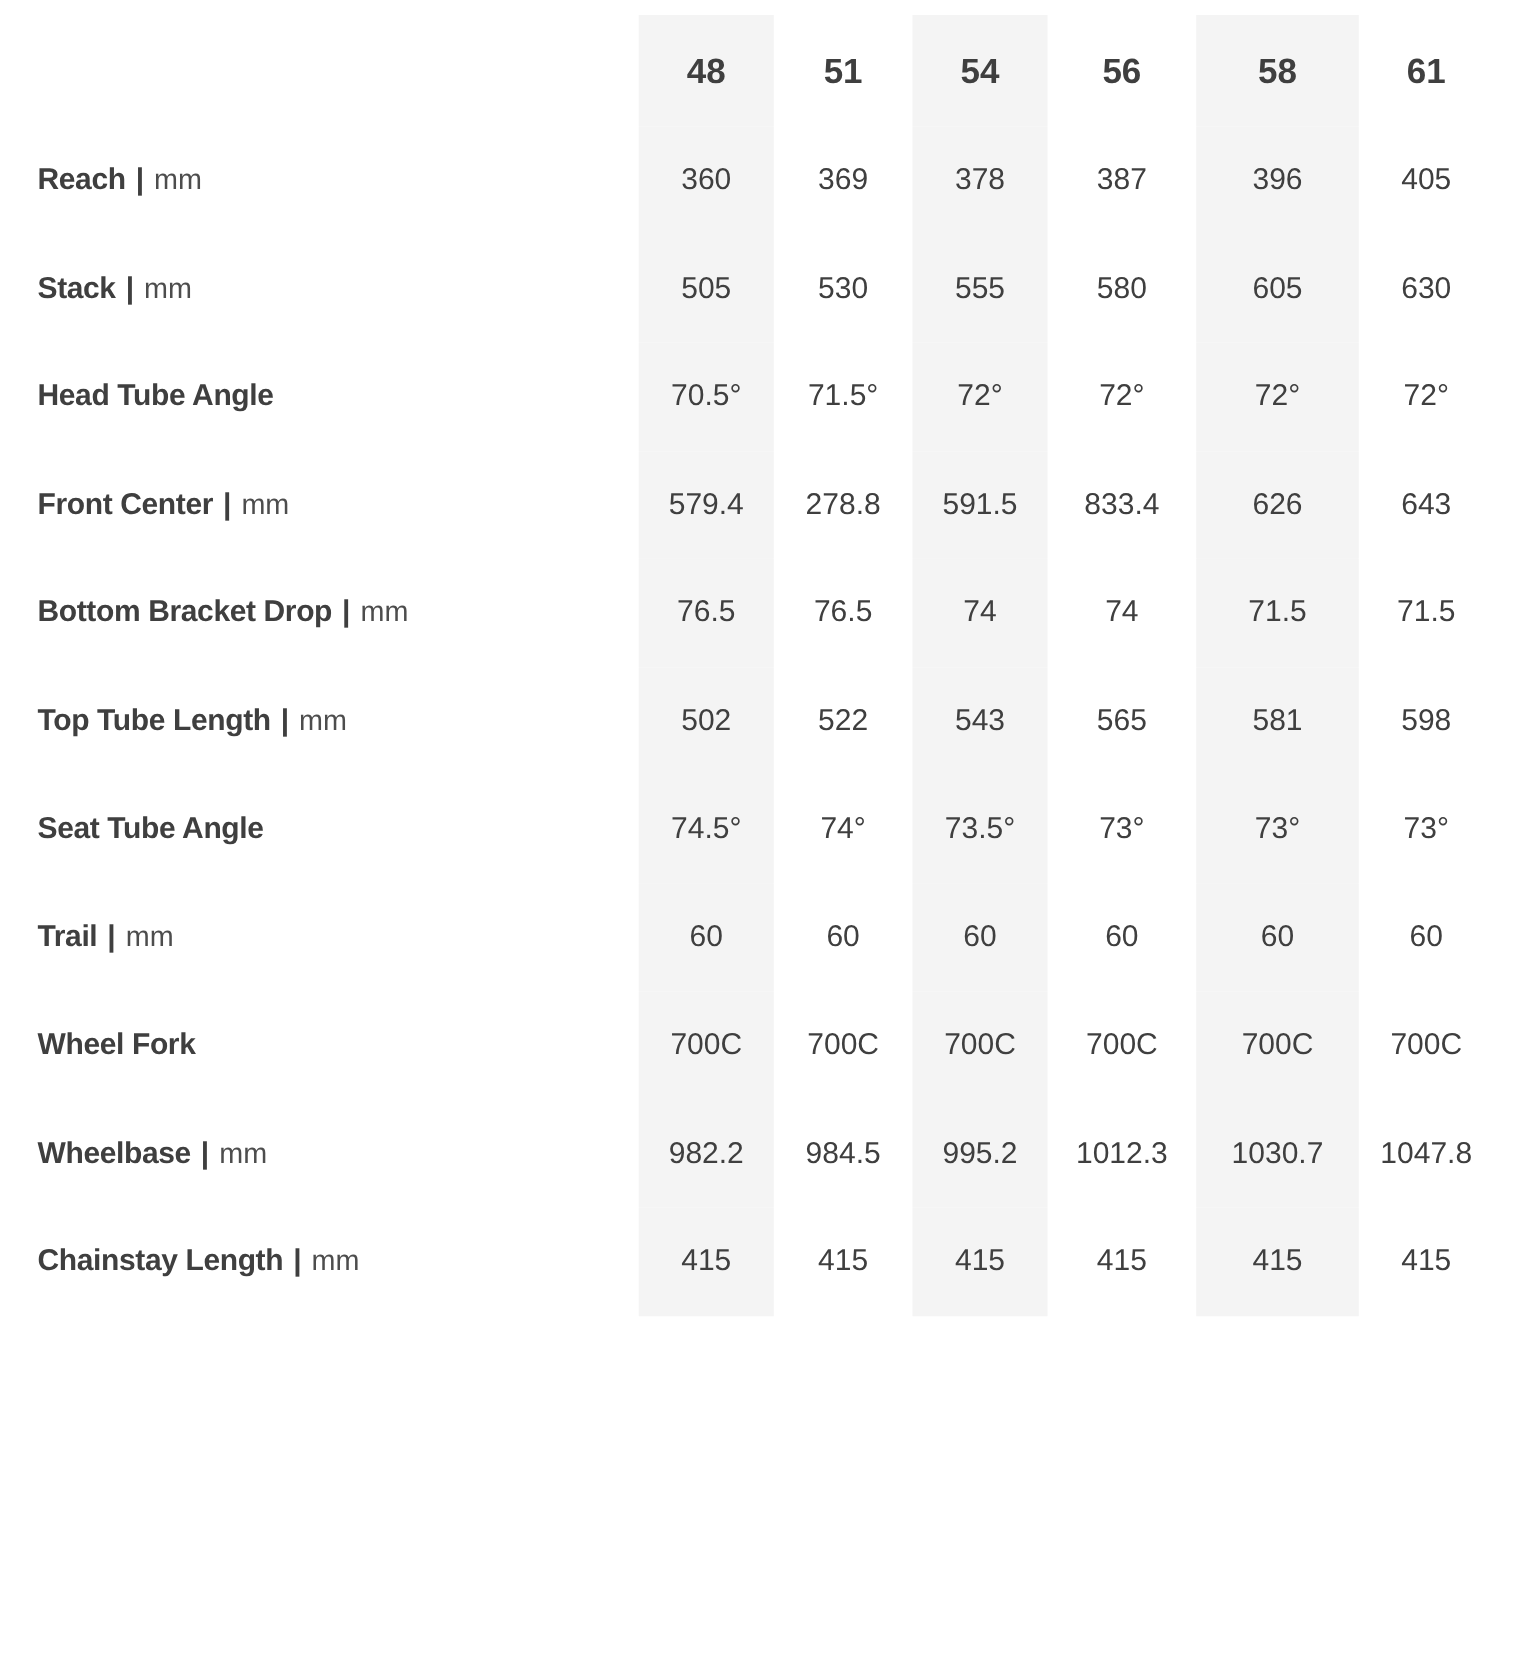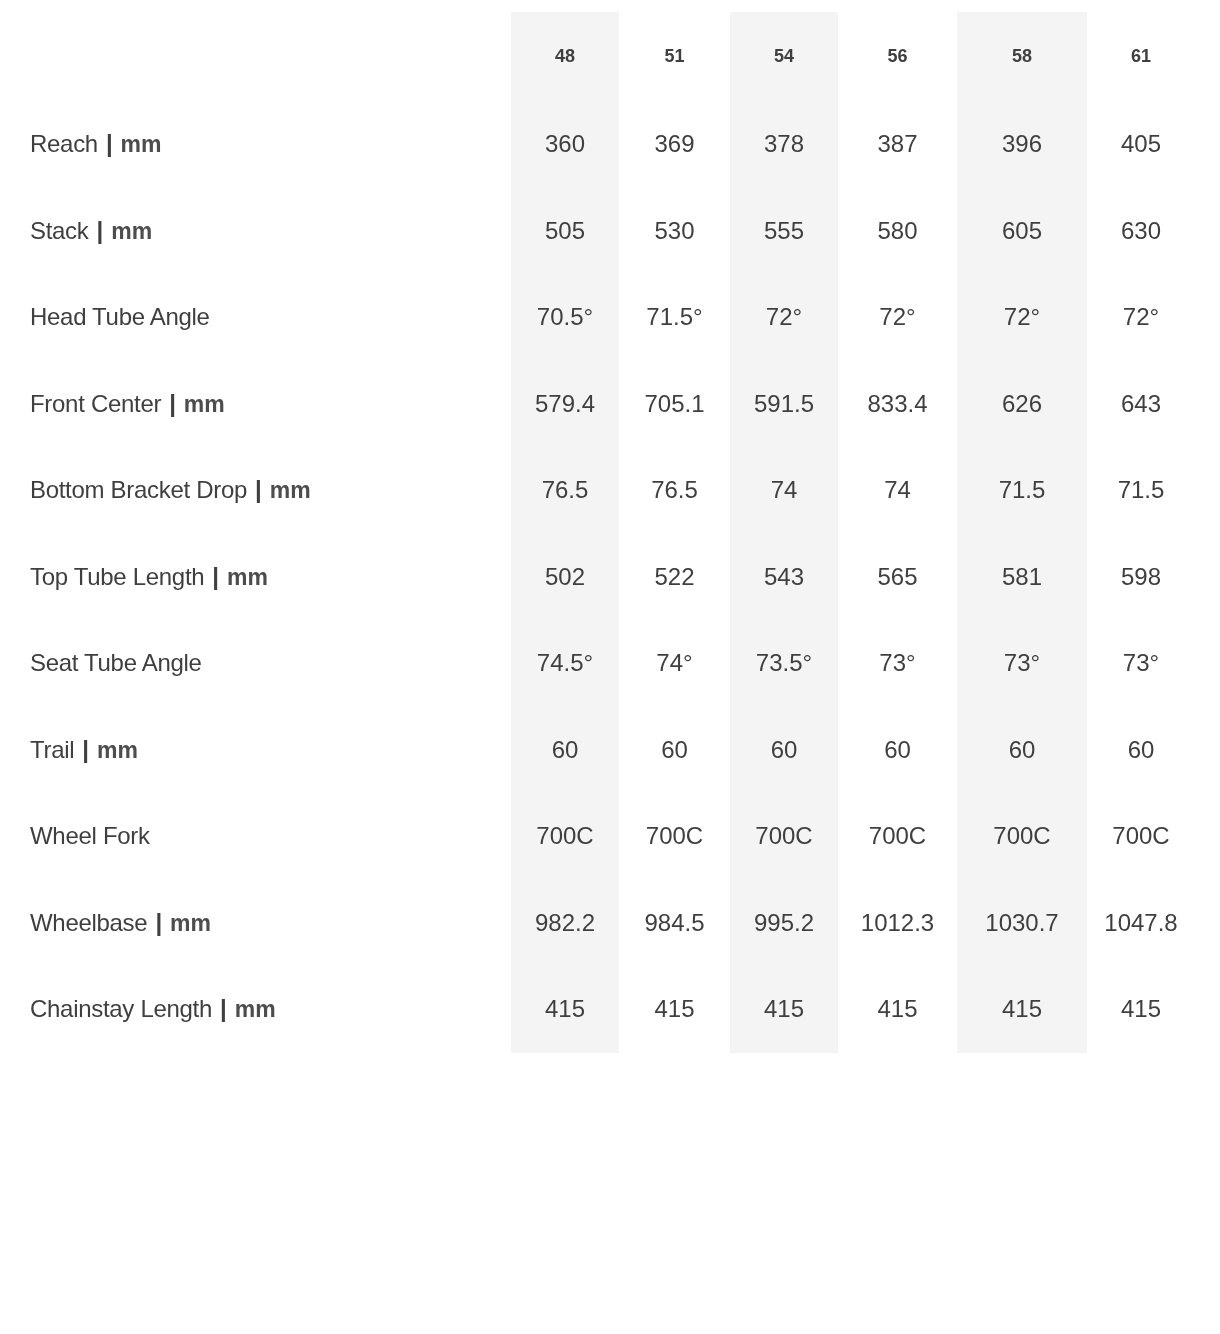--- a/index.html
+++ b/index.html
@@ -36,41 +36,41 @@
   col.shaded{background:var(--band-color);}
   thead tr{height:89px;}
   tbody tr{height:86.5px;}
   th,td{
     padding:0;
     border:none;
     vertical-align:middle;
   }
   th.size-h{
     text-align:center;
-    font-size:18px;
+    font-size:28px;
     font-weight:700;
     color:var(--text-color);
   }
   th.row-label{
     text-align:left;
     font-size:24px;
     font-weight:700;
     color:var(--text-color);
     white-space:nowrap;
   }
   .metric{
+    font-weight:700;
+    letter-spacing:-0.3px;
+  }
+  .sep{
+    font-weight:700;
+    margin:0 8px;
+  }
+  .unit{
     font-weight:400;
-    letter-spacing:-0.3px;
-  }
-  .sep{
-    font-weight:700;
-    margin:0 8px;
-  }
-  .unit{
-    font-weight:700;
     font-size:23px;
     color:var(--unit-color);
   }
   td.val{
     text-align:center;
     font-size:24px;
     font-weight:400;
     color:var(--text-color);
   }
 </style>
@@ -131,21 +131,21 @@
     <td class="val">72°</td>
     <td class="val">72°</td>
     <td class="val">72°</td>
     <td class="val">72°</td>
   </tr>
         <tr>
     <th class="row-label">
       <span class="metric">Front Center</span><span class="sep">|</span><span class="unit">mm</span>
     </th>
     <td class="val">579.4</td>
-    <td class="val">705.1</td>
+    <td class="val">278.8</td>
     <td class="val">591.5</td>
     <td class="val">833.4</td>
     <td class="val">626</td>
     <td class="val">643</td>
   </tr>
         <tr>
     <th class="row-label">
       <span class="metric">Bottom Bracket Drop</span><span class="sep">|</span><span class="unit">mm</span>
     </th>
     <td class="val">76.5</td>

